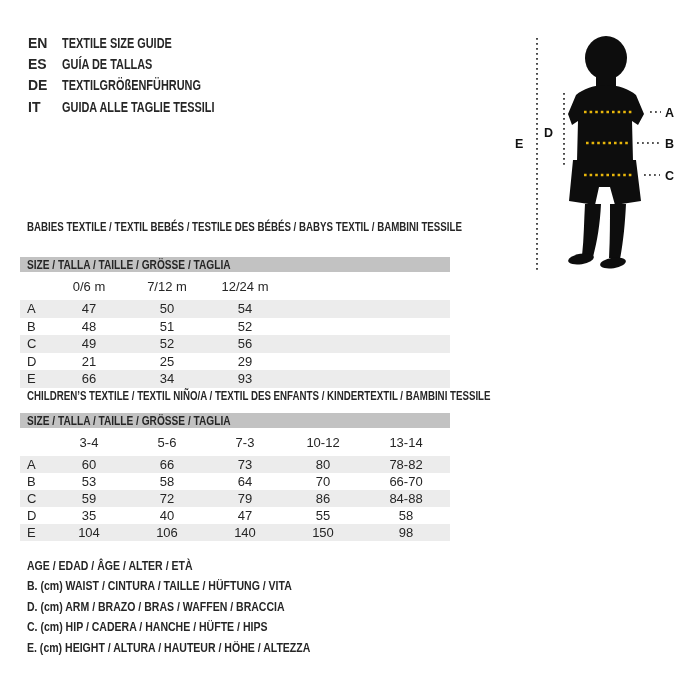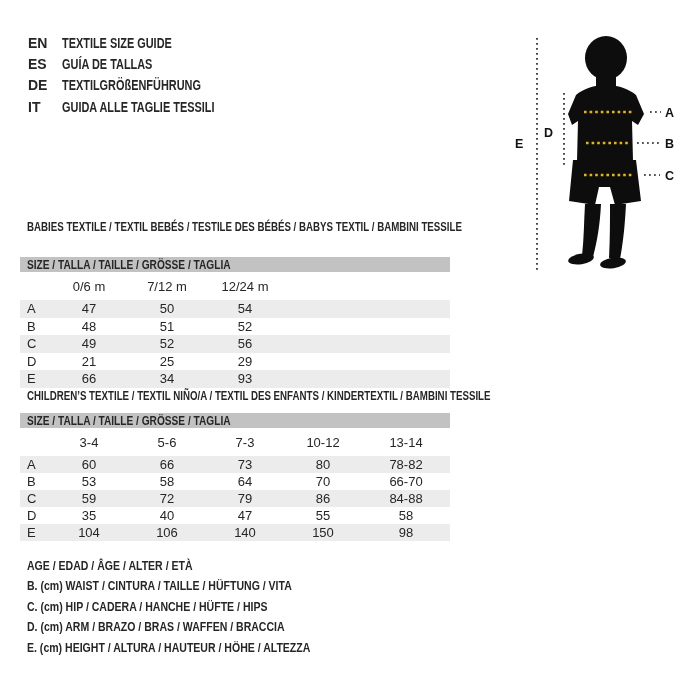--- a/index.html
+++ b/index.html
@@ -207,21 +207,21 @@
 </div>
 
 <div class="legend">
   <div class="legend-line">
       <span class="cond">AGE / EDAD / ÂGE / ALTER / ETÀ</span>
     </div>
   <div class="legend-line">
       <span class="cond">B. (cm) WAIST / CINTURA / TAILLE / HÜFTUNG / VITA</span>
     </div>
   <div class="legend-line">
+      <span class="cond">D. (cm) ARM / BRAZO / BRAS / WAFFEN / BRACCIA</span>
+    </div>
+  <div class="legend-line">
       <span class="cond">C. (cm) HIP / CADERA / HANCHE / HÜFTE / HIPS</span>
     </div>
   <div class="legend-line">
-      <span class="cond">D. (cm) ARM / BRAZO / BRAS / WAFFEN / BRACCIA</span>
-    </div>
-  <div class="legend-line">
       <span class="cond">E. (cm) HEIGHT / ALTURA / HAUTEUR / HÖHE / ALTEZZA</span>
     </div>
 </div>
 
 </body></html>

